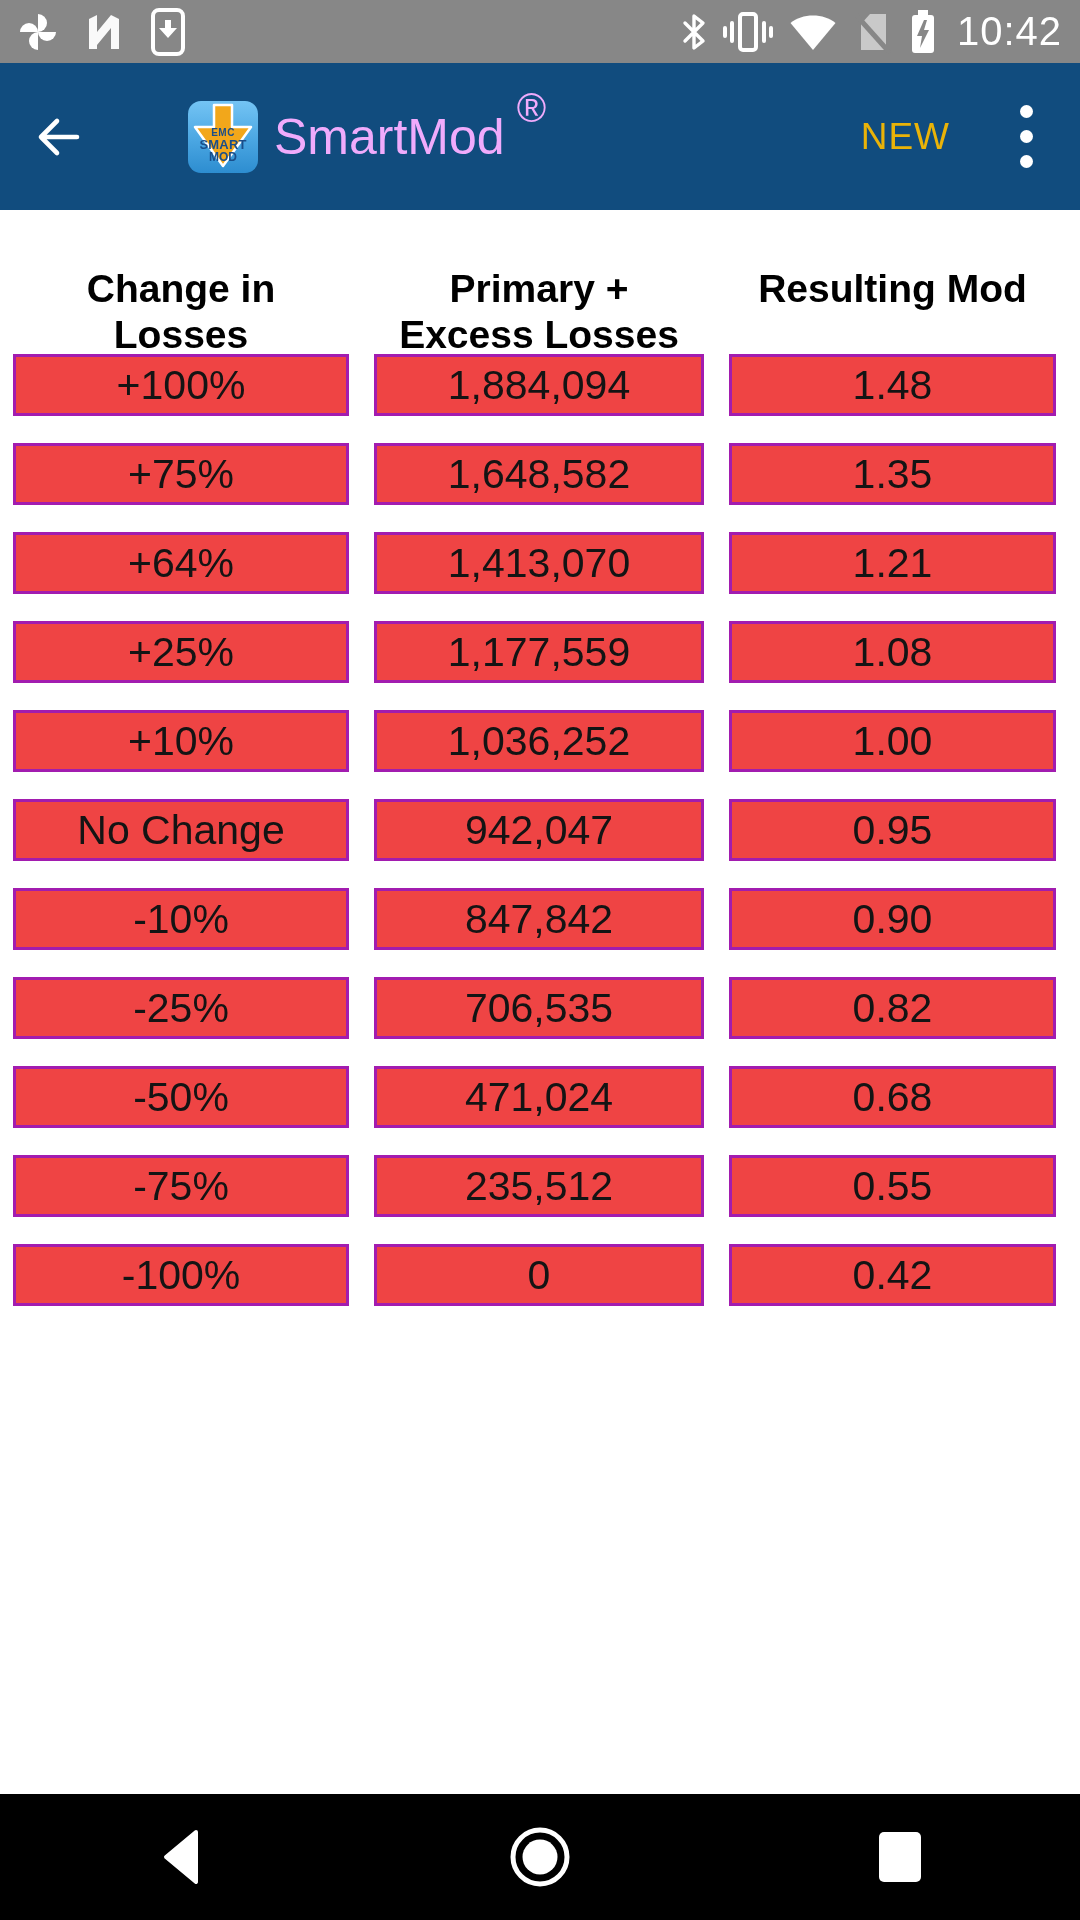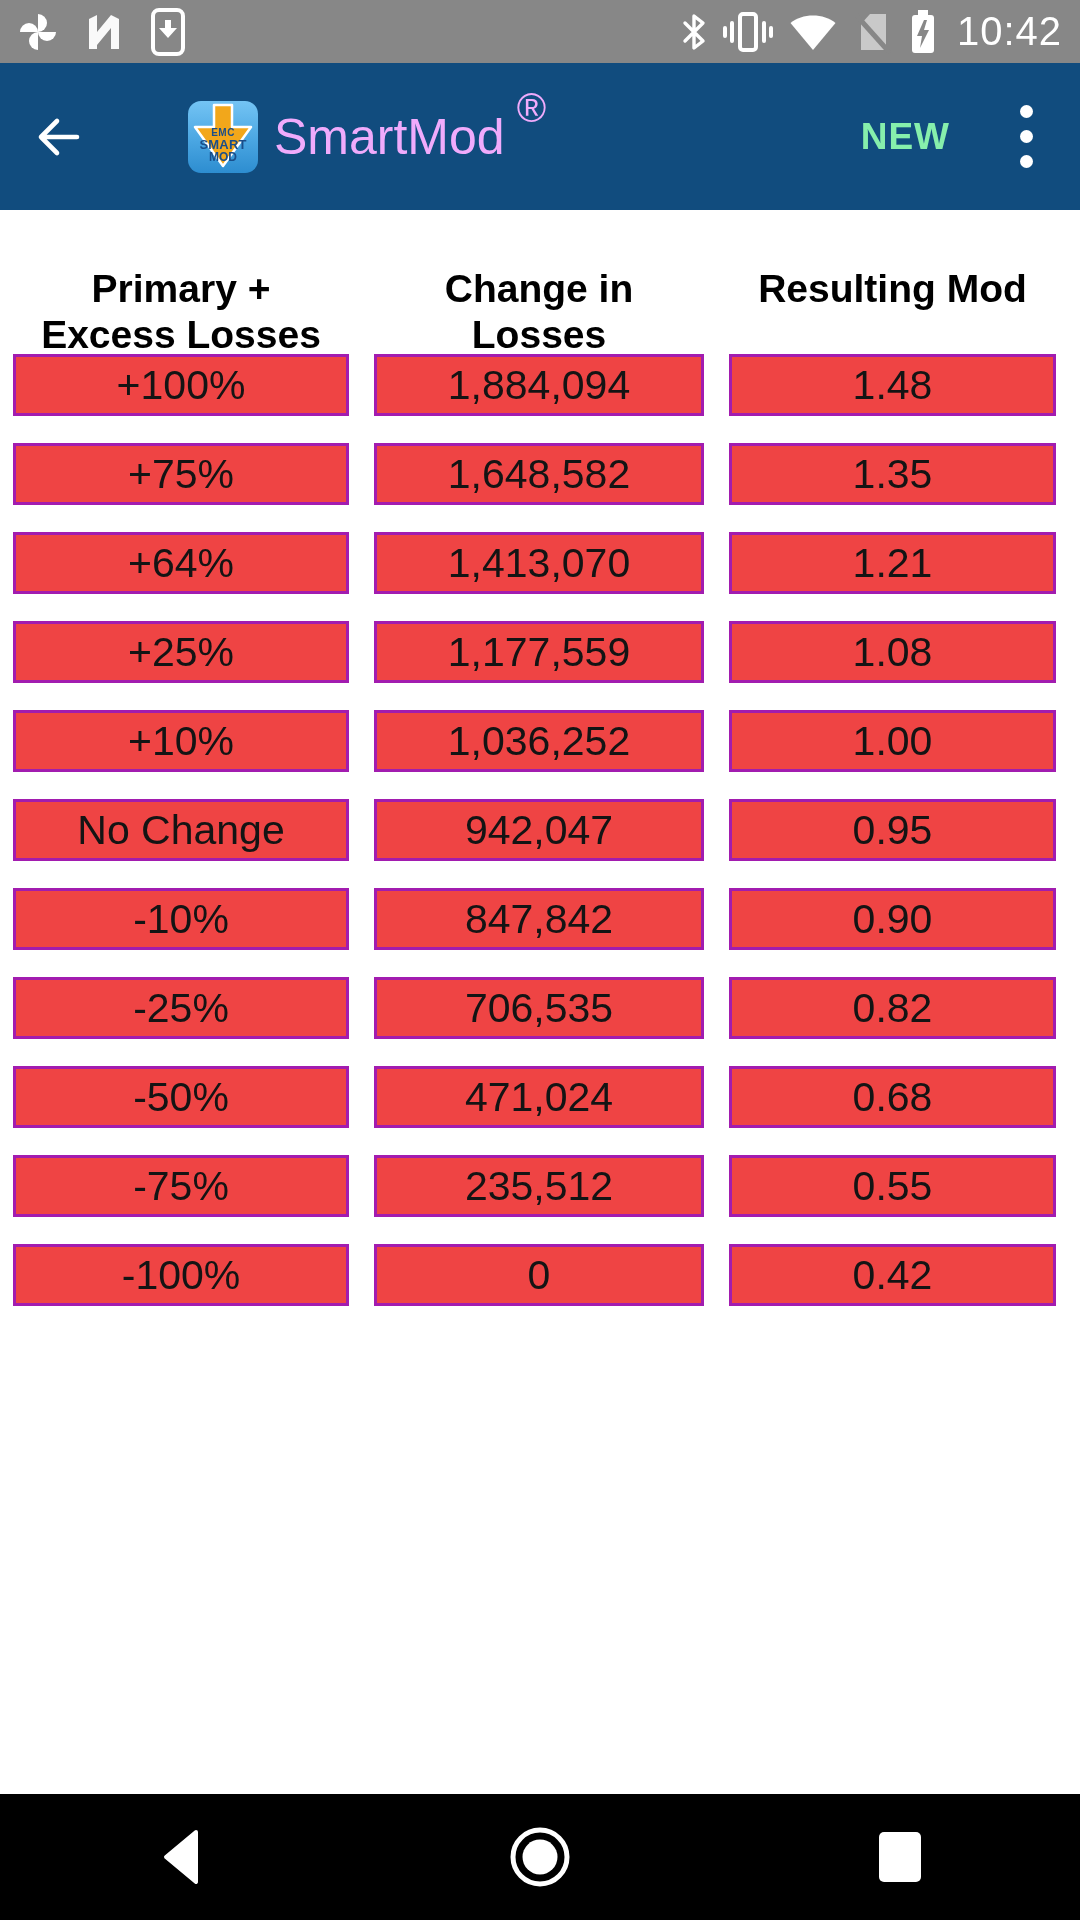--- a/index.html
+++ b/index.html
@@ -29,21 +29,21 @@
     background:linear-gradient(180deg,#74c4f4 0%, #4aa6e2 55%, #2d8dd0 100%);
     position:relative; flex:none;
   }
   .logo svg{ position:absolute; inset:0; }
   .logo-text{ position:absolute; left:0; top:27px; width:100%; text-align:center; color:#1a4e8a; font-weight:bold; line-height:1; }
   .logo-text .l1{ font-size:10px; letter-spacing:.5px; }
   .logo-text .l2{ font-size:13px; letter-spacing:.2px; }
   .logo-text .l3{ font-size:12px; }
   .app-title{ margin-left:16px; font-size:50px; color:#f0abfc; display:flex; align-items:flex-start; }
   .reg-mark{ font-size:40px; margin-left:12px; transform:translateY(-22px); font-weight:400; }
-  .action-new{ margin-left:auto; font-size:37px; font-weight:bold; letter-spacing:1px; color:#86efac; }
+  .action-new{ margin-left:auto; font-size:37px; font-weight:normal; letter-spacing:1px; color:#eab308; }
   .overflow-btn{ margin-left:52px; margin-right:30px; width:48px; height:80px;
     display:flex; flex-direction:column; align-items:center; justify-content:center; gap:12px; }
   .overflow-btn i{ width:13px; height:13px; border-radius:50%; background:#fff; }
 
   
   .content{ position:absolute; top:210px; left:0; width:1080px; height:1584px; background:#fff; }
   .page-title{ margin:18px 20px 0 14px; font-size:42px; font-weight:bold; color:#000; line-height:46px; }
 
   .tbl-head{
     margin:56px 0 0 13px; display:grid;
@@ -145,22 +145,22 @@
     <div class="overflow-btn">
       <i></i>
         <i></i>
         <i></i>
     </div>
   </div>
 
   <div class="content">
 
     <div class="tbl-head">
+      <div class="hdr"><span>Change in Losses</span></div>
       <div class="hdr"><span>Primary + Excess Losses</span></div>
-      <div class="hdr"><span>Change in Losses</span></div>
       <div class="hdr"><span>Resulting Mod</span></div>
     </div>
 
     <div class="tbl-rows">
       <div class="cell">+100%</div>
       <div class="cell">1,884,094</div>
       <div class="cell">1.48</div>
 
       <div class="cell">+75%</div>
       <div class="cell">1,648,582</div>

